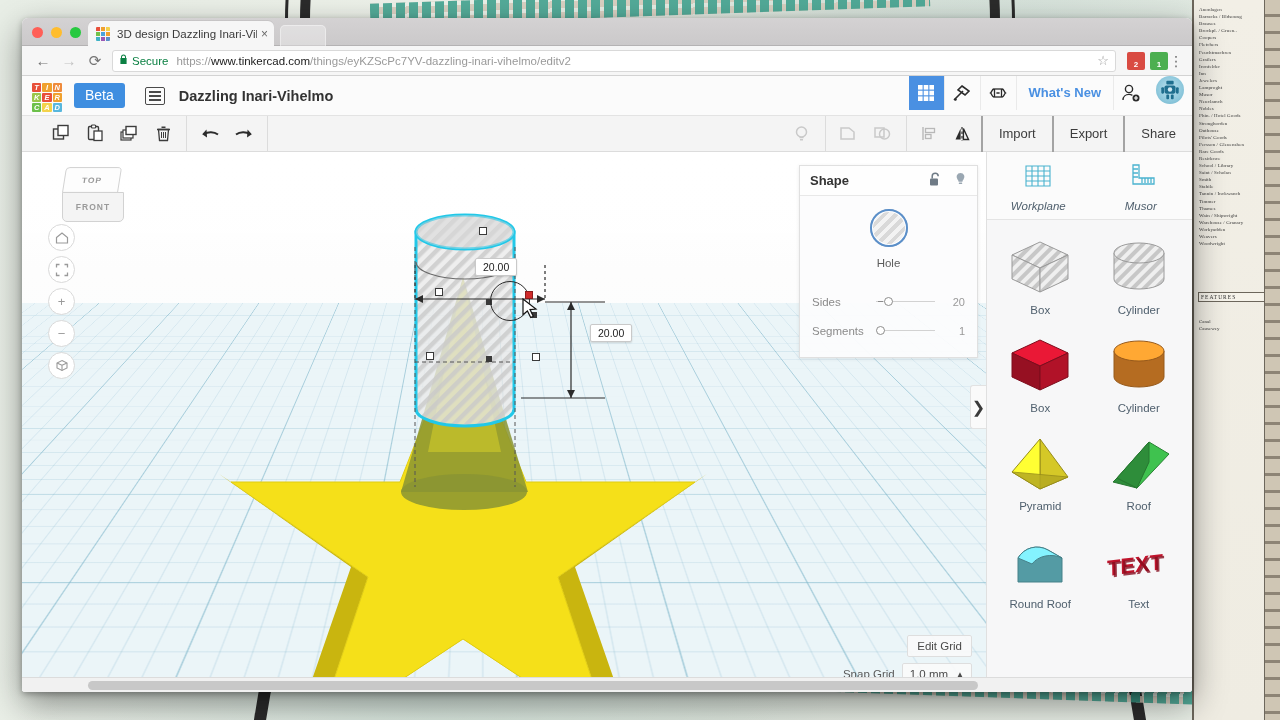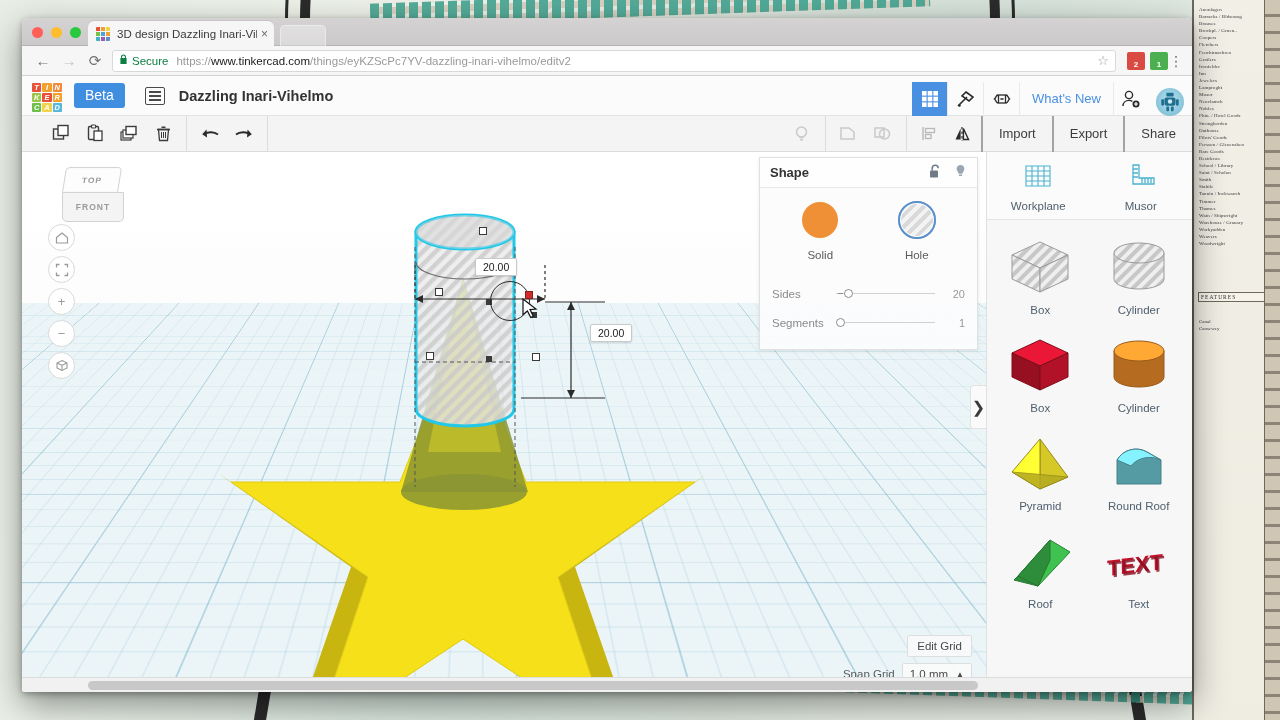--- a/index.html
+++ b/index.html
@@ -159,21 +159,21 @@
     margin-left: 12px; background: #3f8ee0; color: #fff;
     font-size: 14px; padding: 4px 11px 5px; border-radius: 3px;
   }
   .hdr-menu-ico {
     margin-left: 20px; width: 20px; height: 18px; border: 1.4px solid #4a4a4a;
     border-radius: 2px; display: flex; flex-direction: column;
     justify-content: center; gap: 2px; padding: 0 3px;
   }
   .hdr-menu-ico span { display:block; height: 2px; background: #4a4a4a; }
   .design-title { margin-left: 14px; font-size: 14.5px; font-weight: bold; color: #333; }
-  .hdr-right { margin-left: auto; display: flex; align-items: flex-end; height: 40px; }
+  .hdr-right { margin-left: auto; display: flex; align-items: flex-start; height: 40px; font-weight: bold; }
   .hdr-ico-btn {
     width: 36px; height: 34px; display: flex; align-items: center; justify-content: center;
     border-right: 1px solid #eaeaea;
   }
   .hdr-ico-btn.active { background: #4a90e2; }
   .whats-new { color: #4a90e2; font-size: 13px; padding: 0 12px; white-space: nowrap;
                border-right: 1px solid #eaeaea; line-height: 34px;}
   .avatar {
     width: 28px; height: 28px; border-radius: 50%; margin-left: 8px;
     background: radial-gradient(circle at 50% 45%, #bfe2ef 0%, #8fc9dd 58%, #6fb3cc 100%);
@@ -247,21 +247,21 @@
     border: 1px solid #d8d8d8; background: #fff;
     display: flex; align-items: center; justify-content: center;
     color: #9a9a9a; font-size: 13px; margin-bottom: 5px;
   }
 
   
   .model { position: absolute; left: 0; top: 0; width: 100%; height: 100%; pointer-events: none; }
 
   
   .shape-panel {
-    position: absolute; right: 8px; top: 5px; width: 219px;
+    position: absolute; right: 8px; top: 13px; width: 179px;
     background: rgba(252,252,253,.94);
     border: 1px solid #e0e0e0;
     box-shadow: 0 1px 4px rgba(0,0,0,.08);
   }
   .sp-head {
     height: 30px; display: flex; align-items: center; padding: 0 10px;
     border-bottom: 1px solid #e8e8e8; background: rgba(255,255,255,.7);
   }
   .sp-title { font-size: 13px; font-weight: bold; color: #333; }
   .sp-head-icons { margin-left: auto; display: flex; gap: 12px; color: #6f7b86; font-size: 13px; }
@@ -311,21 +311,21 @@
     border-radius: 3px 0 0 3px;
     display: flex; align-items: center; justify-content: center;
     color: #3a3a3a; font-size: 16px;
   }
 
   
   .shapes-side {
     width: 206px; flex: 0 0 206px; background: #f7f7f8;
     border-left: 1px solid #e0e0e0; position: relative; overflow: hidden;
   }
-  .tools-row { display: flex; border-bottom: 1px solid #e4e4e4; background:#fbfbfb; }
+  .tools-row { display: flex; border-bottom: 1px solid #e4e4e4; background:#fbfbfb;font-style:italic; }
   .tool-cell { flex: 1 1 50%; text-align: center; padding: 10px 0 7px; }
   .tool-cell .tlabel { font-size: 11.5px; color: #50606e; margin-top: 4px; display: block; }
   .cat-row { padding: 8px 12px 8px; border-bottom: 1px solid #e4e4e4; position: relative; }
   .cat-sup { font-size: 9.5px; color: #a9a9a9; display: block; }
   .cat-name { font-size: 14.5px; color: #3f4d58; }
   .cat-caret { position: absolute; right: 12px; top: 26px; font-size: 9px; color: #6a6a6a; }
   .shape-grid {
     display: grid; grid-template-columns: 1fr 1fr;
     padding: 6px 4px; row-gap: 2px;
   }
@@ -750,24 +750,20 @@
               <svg width="13" height="15" viewBox="0 0 13 15">
                   <path d="M6.5 1a4 4 0 013 6.6c-.6.7-1 1.2-1 2.2h-4c0-1-.4-1.5-1-2.2A4 4 0 016.5 1z" fill="#9aa7b2"></path>
                   <rect x="4.8" y="10.6" width="3.4" height="1.4" rx=".6" fill="#9aa7b2"></rect>
                 </svg>
             </span>
           </span>
         </div>
         <div class="sp-body">
           <div class="sp-types">
             <div class="sp-type">
-              <div class="swatch-solid"></div>
-              <span>Solid</span>
-            </div>
-            <div class="sp-type">
               <div class="swatch-hole"></div>
               <span>Hole</span>
             </div>
           </div>
 
           <div class="sp-row">
             <span class="lbl">Sides</span>
             <span class="sp-slider">
               <i class="track"></i>
               <i class="tick" style="left:2px"></i>
@@ -878,36 +874,36 @@
                 <polygon points="36,7 64,45 36,57" fill="#d5c827" stroke="#978d1b" stroke-width="1"></polygon>
                 <polygon points="36,7 8,40 36,57" fill="#ffff33" stroke="#978d1b" stroke-width="1"></polygon>
                 <polygon points="8,40 36,57 64,45" fill="#b5a921" stroke="#978d1b" stroke-width="1" opacity=".85"></polygon>
               </svg>
             </div>
             <span class="slabel">Pyramid</span>
           </div>
           <div class="shape-cell">
             <div class="shape-thumb">
               <svg width="72" height="64" viewBox="0 0 72 64">
-                <path d="M14 52 V28 a22 22 0 0 1 30 -8 l14 8 v24 z" fill="#549ba4" stroke="#468189" stroke-width="1"></path>
-                <path d="M14 28 a22 22 0 0 1 30 -8 l14 8 a22 18 0 0 0 -30 6 z" fill="#84f3ff" stroke="#468189" stroke-width="1"></path>
-              </svg>
-            </div>
-            <span class="slabel">Round Roof</span>
-          </div>
-          <div class="shape-cell">
-            <div class="shape-thumb">
-              <svg width="72" height="64" viewBox="0 0 72 64">
                 <polygon points="14,46 46,10 66,22 34,56" fill="#48dd5a" stroke="#267630" stroke-width="1"></polygon>
                 <polygon points="14,46 34,56 34,56 10,50" fill="#2e8d3a" stroke="#267630" stroke-width="1"></polygon>
                 <polygon points="46,10 66,22 34,56 14,46" fill="#36a744" opacity=".5"></polygon>
                 <polygon points="14,46 46,10 46,30 34,56" fill="#2e8d3a" stroke="#267630" stroke-width="1"></polygon>
               </svg>
             </div>
             <span class="slabel">Roof</span>
+          </div>
+          <div class="shape-cell">
+            <div class="shape-thumb">
+              <svg width="72" height="64" viewBox="0 0 72 64">
+                <path d="M14 52 V28 a22 22 0 0 1 30 -8 l14 8 v24 z" fill="#549ba4" stroke="#468189" stroke-width="1"></path>
+                <path d="M14 28 a22 22 0 0 1 30 -8 l14 8 a22 18 0 0 0 -30 6 z" fill="#84f3ff" stroke="#468189" stroke-width="1"></path>
+              </svg>
+            </div>
+            <span class="slabel">Round Roof</span>
           </div>
           <div class="shape-cell">
             <div class="shape-thumb">
               <svg width="72" height="64" viewBox="0 0 72 64">
                 <text x="36" y="42" text-anchor="middle" font-family="Liberation Sans, sans-serif" font-size="22" font-weight="bold" fill="#c0142c" transform="rotate(-7 36 38) skewX(-6)">TEXT</text>
                 <text x="37.5" y="44" text-anchor="middle" font-family="Liberation Sans, sans-serif" font-size="22" font-weight="bold" fill="#860e1f" transform="rotate(-7 36 38) skewX(-6)" opacity=".8">TEXT</text>
               </svg>
             </div>
             <span class="slabel">Text</span>
           </div>

